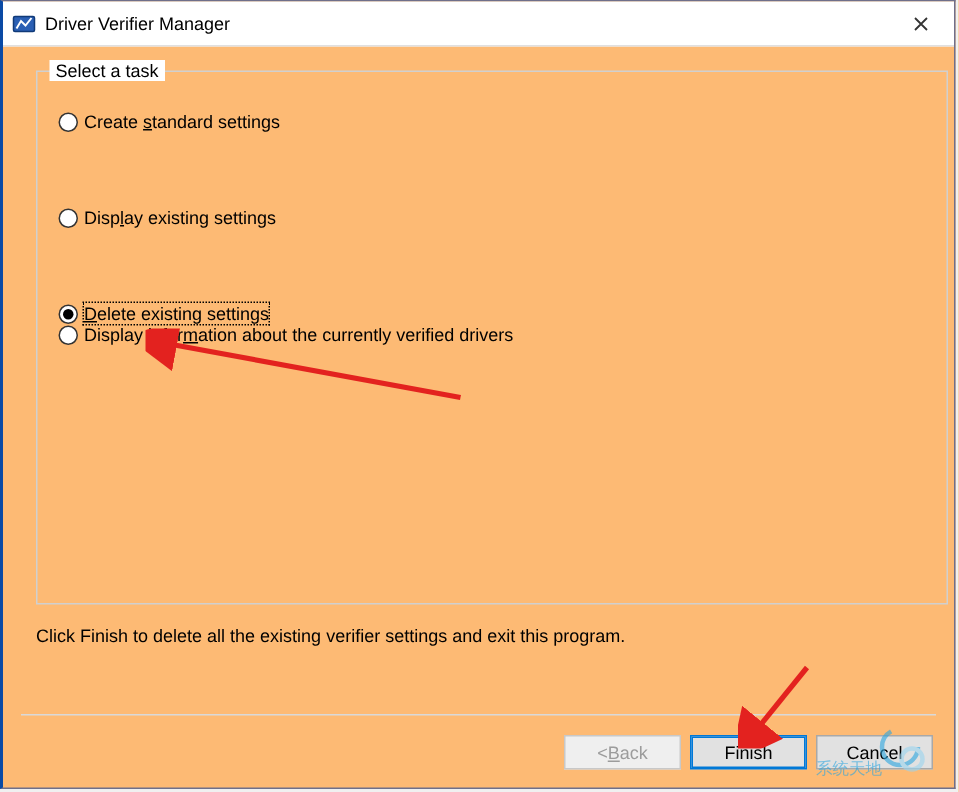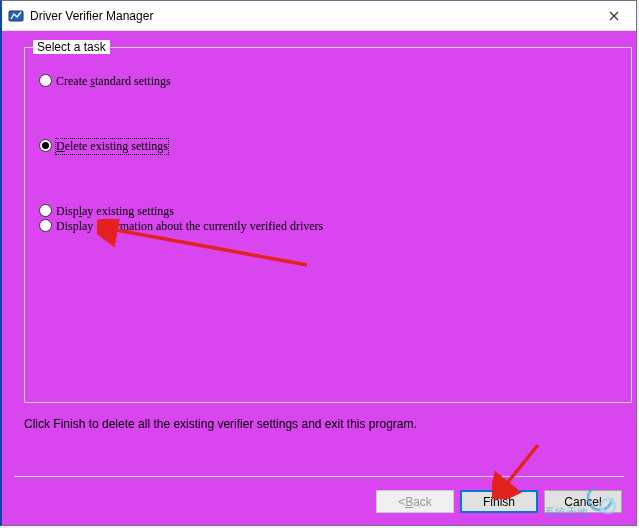--- a/index.html
+++ b/index.html
@@ -12,21 +12,21 @@
     width: 639px;
     height: 528px;
     overflow: hidden;
     position: relative;
   }
   .window {
     position: absolute;
     left: 0; top: 0;
     width: 637px;
     height: 526px;
-    background: #d946ef;
+    background: #fdba74;
     border: 1px solid #6f6f8a;
     border-left: 2px solid #0a4aa5;
   }
   .titlebar {
     height: 30px;
     display: flex;
     align-items: center;
     padding: 0 0 0 6px;
     background: #ffffff;
     border-bottom: 1px solid #e0e0e0;
@@ -55,24 +55,23 @@
   .group-legend {
     position: absolute;
     top: -8px; left: 8px;
     background: #fff;
     padding: 0 4px;
     font-size: 12px;
     color: #000;
   }
   .radio-row {
     display: flex;
-    align-items: flex-start;
+    align-items: flex-end;
     cursor: pointer;
     user-select: none;
-    font-family: Liberation Serif, serif;
   }
   .radio-row.r1 { margin-top: 8px; }
   .radio-row.r2 { margin-top: 50px; }
   .radio-row.r3 { margin-top: 50px; }
   .radio-row.r4 { margin-top: 50px; }
   .radio-row.r5 { }
   .radio {
     width: 13px; height: 13px;
     border: 1px solid #333;
     border-radius: 50%;
@@ -171,28 +170,28 @@
 
     <div class="groupbox">
       <div class="group-legend">Select a task</div>
 
       <div class="radio-row r1">
         <span class="radio"></span>
         <span class="radio-label"><span>Create </span><span class="ul">s</span><span>tandard settings</span></span>
       </div>
 
 
+      <div class="radio-row r4">
+        <span class="radio"></span>
+        <span class="radio-label"><span>Disp</span><span class="ul">l</span><span>ay existing settings</span></span>
+      </div>
+
       <div class="radio-row r3">
         <span class="radio checked"></span>
         <span class="radio-label focused"><span></span><span class="ul">D</span><span>elete existing settings</span></span>
-      </div>
-
-      <div class="radio-row r4">
-        <span class="radio"></span>
-        <span class="radio-label"><span>Disp</span><span class="ul">l</span><span>ay existing settings</span></span>
       </div>
 
       <div class="radio-row r5">
         <span class="radio"></span>
         <span class="radio-label"><span>Display infor</span><span class="ul">m</span><span>ation about the currently verified drivers</span></span>
       </div>
     </div>
 
     <div class="instruction">Click Finish to delete all the existing verifier settings and exit this program.</div>
   </div>

